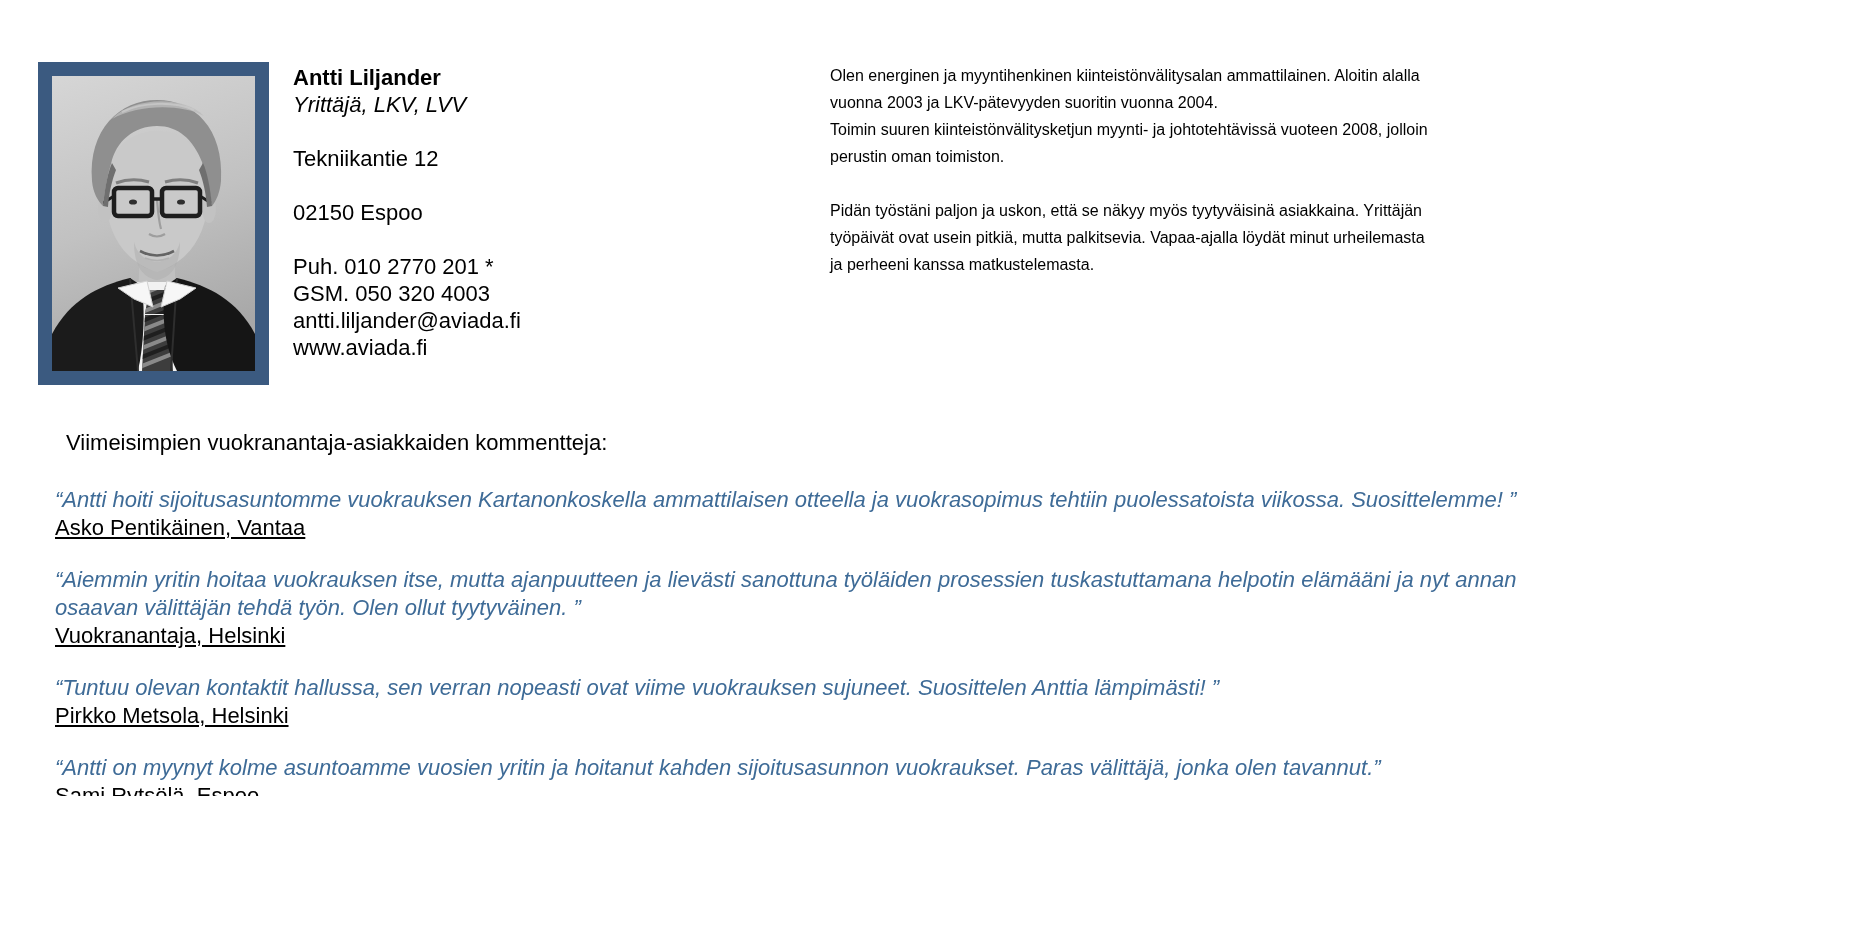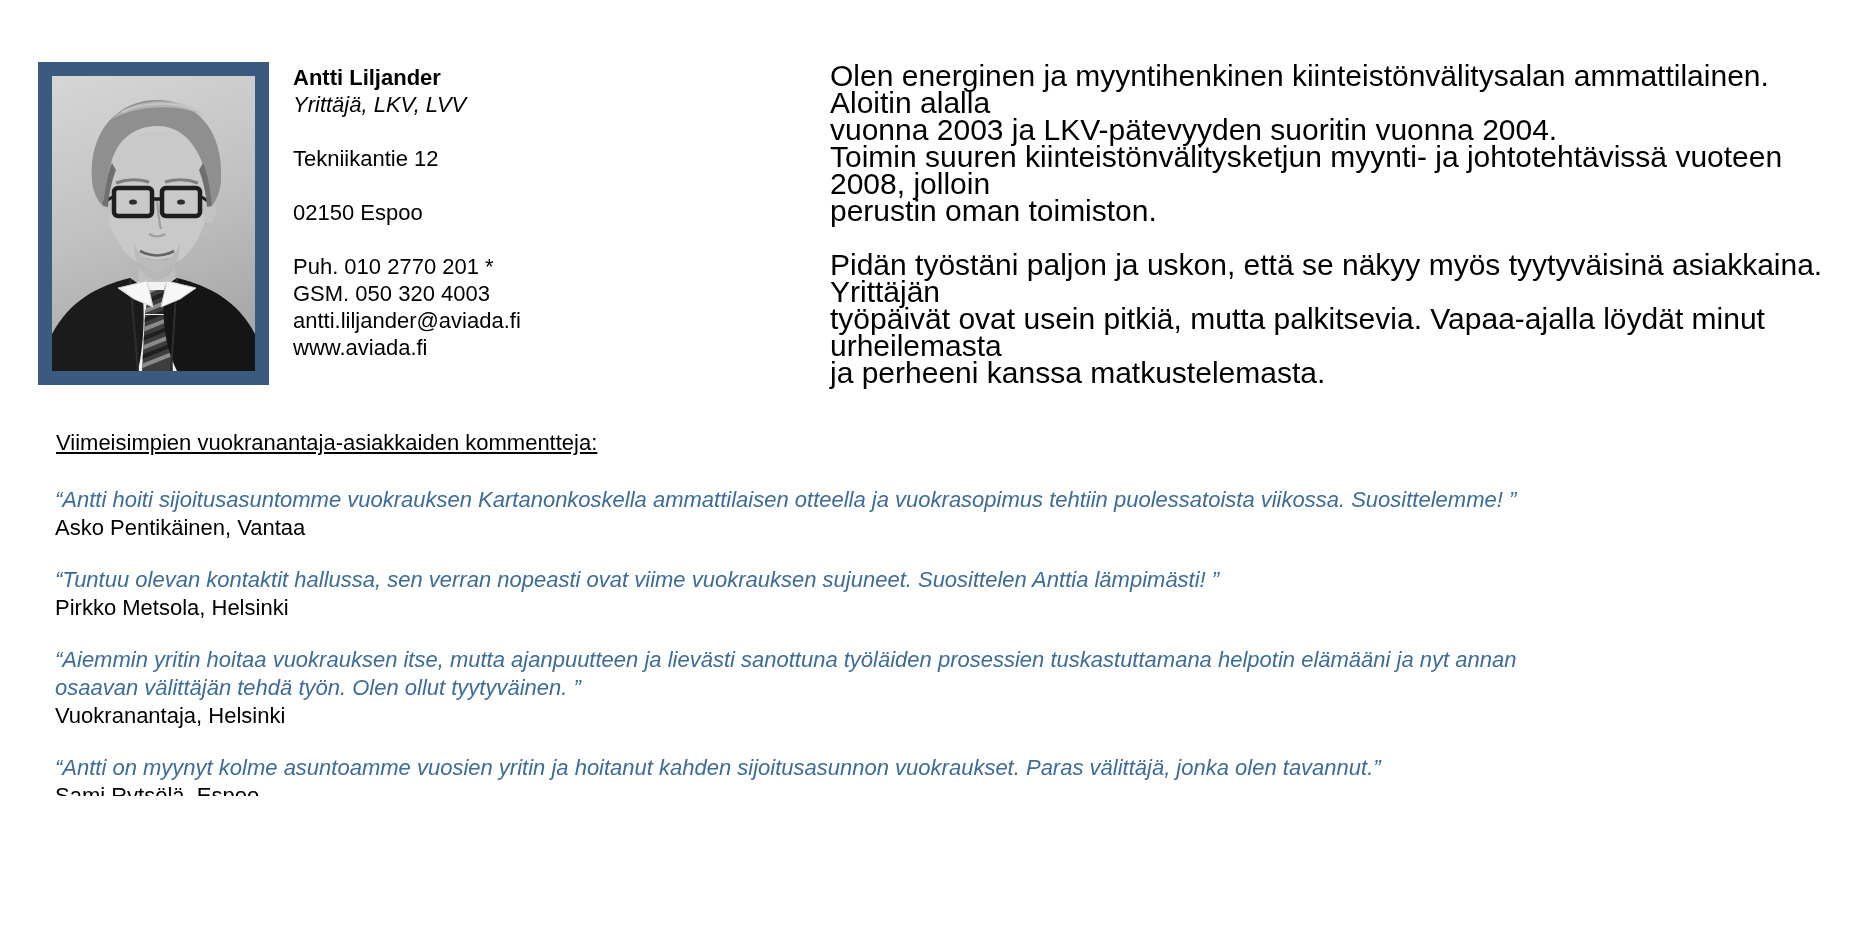--- a/index.html
+++ b/index.html
@@ -23,36 +23,36 @@
   .contact{
     position:absolute;left:293px;top:64px;
     font-size:22px;line-height:27px;white-space:nowrap;
   }
   .contact .name{font-weight:bold;}
   .contact .title{font-style:italic;}
   .contact .spacer{height:27px;}
   
   .bio{
     position:absolute;left:830px;top:62px;width:1020px;
-    font-size:30px;line-height:27px;
+    font-size:16px;line-height:27px;
   }
   .bio p{margin:0 0 27px 0;white-space:pre-line;}
   
   .comments{
     position:absolute;left:55px;top:429px;width:1795px;
     font-size:22px;line-height:28px;
   }
-  .comments-heading{margin:0 0 29px 1px;text-decoration:underline;}
+  .comments-heading{margin:0 0 29px 11px;}
   .testimonial{margin:16px 0 24px 0;}
   .testimonial .quote{
     font-style:italic;
     color:var(--quote-color,#3e6b97);
     white-space:pre-line;
   }
-  .testimonial .author{color:#000000;}
+  .testimonial .author{color:#000000;text-decoration:underline;}
 </style>
 </head>
 <body>
 
 <div class="canvas">
 
   <div class="photo-frame">
     <svg viewBox="0 0 203 295" preserveAspectRatio="none" aria-hidden="true">
       <defs>
         <linearGradient id="pbg" x1="0" y1="0" x2="0.25" y2="1">
@@ -161,28 +161,28 @@
   <div class="comments">
     <div class="comments-heading">Viimeisimpien vuokranantaja-asiakkaiden kommentteja:</div>
 
     <div class="testimonial">
       <div class="quote">“Antti hoiti sijoitusasuntomme vuokrauksen Kartanonkoskella ammattilaisen otteella ja vuokrasopimus tehtiin puolessatoista viikossa. Suosittelemme! ”</div>
       <div class="author">Asko Pentikäinen, Vantaa</div>
     </div>
 
 
     <div class="testimonial">
-      <div class="quote">“Tuntuu olevan kontaktit hallussa, sen verran nopeasti ovat viime vuokrauksen sujuneet. Suosittelen Anttia lämpimästi! ”</div>
-      <div class="author">Pirkko Metsola, Helsinki</div>
+      <div class="quote">“Aiemmin yritin hoitaa vuokrauksen itse, mutta ajanpuutteen ja lievästi sanottuna työläiden prosessien tuskastuttamana helpotin elämääni ja nyt annan
+osaavan välittäjän tehdä työn. Olen ollut tyytyväinen. ”</div>
+      <div class="author">Vuokranantaja, Helsinki</div>
     </div>
 
     <div class="testimonial">
-      <div class="quote">“Aiemmin yritin hoitaa vuokrauksen itse, mutta ajanpuutteen ja lievästi sanottuna työläiden prosessien tuskastuttamana helpotin elämääni ja nyt annan
-osaavan välittäjän tehdä työn. Olen ollut tyytyväinen. ”</div>
-      <div class="author">Vuokranantaja, Helsinki</div>
+      <div class="quote">“Tuntuu olevan kontaktit hallussa, sen verran nopeasti ovat viime vuokrauksen sujuneet. Suosittelen Anttia lämpimästi! ”</div>
+      <div class="author">Pirkko Metsola, Helsinki</div>
     </div>
 
     <div class="testimonial">
       <div class="quote">“Antti on myynyt kolme asuntoamme vuosien yritin ja hoitanut kahden sijoitusasunnon vuokraukset. Paras välittäjä, jonka olen tavannut.”</div>
       <div class="author">Sami Rytsölä, Espoo</div>
     </div>
   </div>
 
 </div>
 

